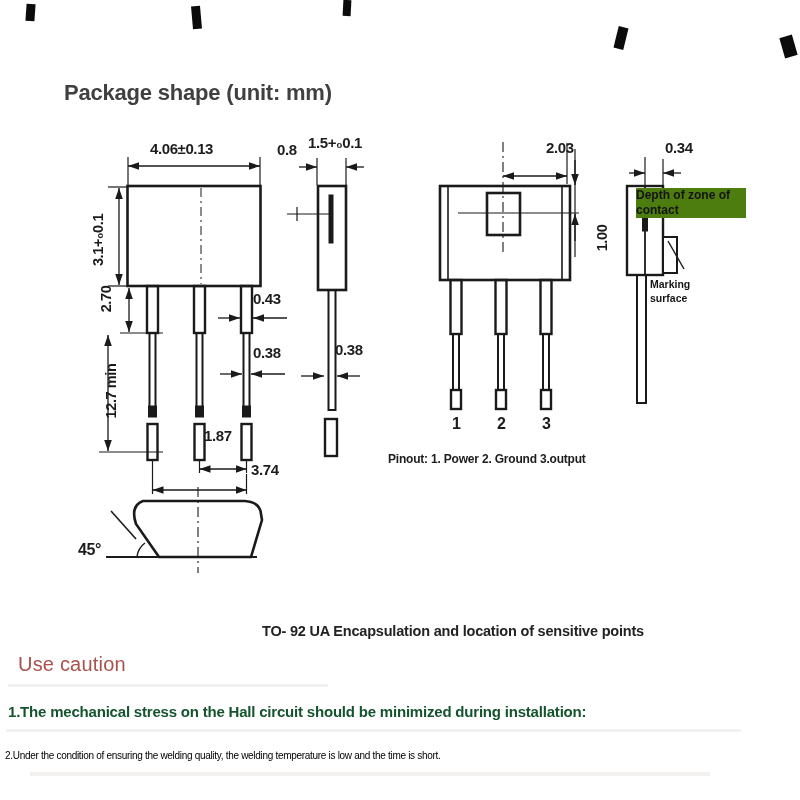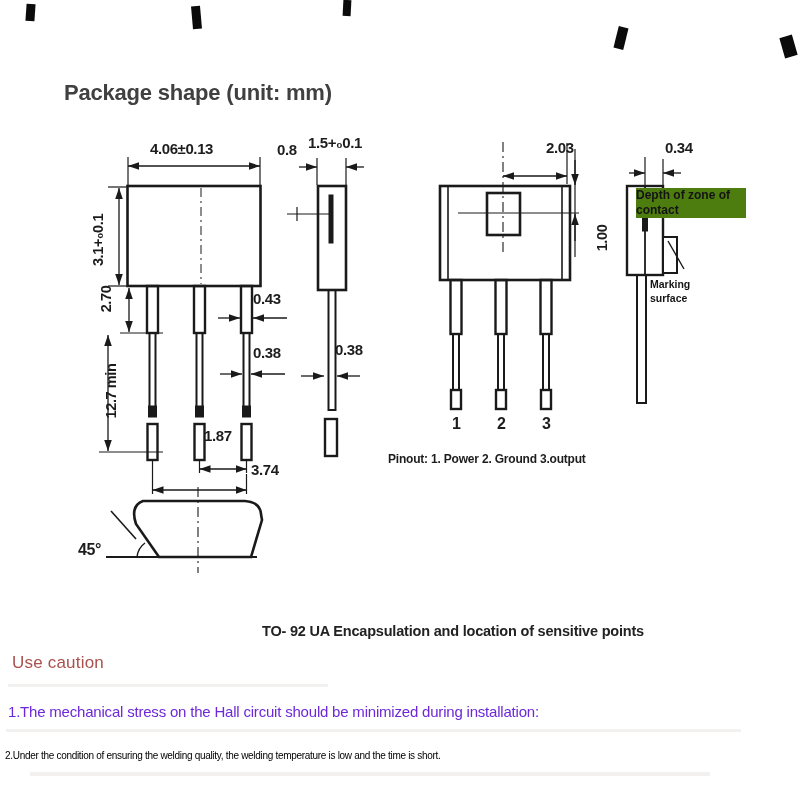--- a/index.html
+++ b/index.html
@@ -9,22 +9,22 @@
   .lbl{position:absolute;white-space:nowrap;color:#1d1d1d;}
   .dim{font-size:15px;font-weight:600;letter-spacing:-0.4px;}
   .vtext{position:absolute;white-space:nowrap;font-size:14.5px;font-weight:600;letter-spacing:-0.4px;
          text-align:center;transform:rotate(-90deg);}
   .title{font-size:22px;font-weight:600;letter-spacing:-0.2px;color:#404040;}
   .pinout{font-size:12px;font-weight:600;letter-spacing:-0.2px;}
   .caption{font-size:14.5px;font-weight:600;letter-spacing:-0.2px;color:#222;}
   .pinnum{font-size:16px;font-weight:600;}
   .smallnote{position:absolute;font-size:12px;line-height:1.25;font-weight:600;color:#141414;background:#4d7c0f;}
   .marknote{position:absolute;font-size:10.5px;line-height:1.35;font-weight:600;color:#141414;}
-  .caution-h{font-size:17px;color:#a8514d;letter-spacing:0.2px;}
-  .warn{font-size:15px;color:#6d28d9;letter-spacing:-0.2px;}
+  .caution-h{font-size:20px;color:#a8514d;letter-spacing:0.2px;margin-left:6px;}
+  .warn{font-size:15px;color:#14532d;letter-spacing:-0.2px;font-weight:bold;}
   .warn2{font-size:10px;color:#000000;letter-spacing:-0.3px;}
   .artifact{position:absolute;background:#0b0b0b;}
   .smudge{position:absolute;background:#e9e4e4;opacity:0.55;}
 </style>
 </head>
 <body>
 
 <div id="page">
 
   <div class="artifact" style="left:26px;top:4px;width:9px;height:17px;transform:rotate(4deg);"></div>

